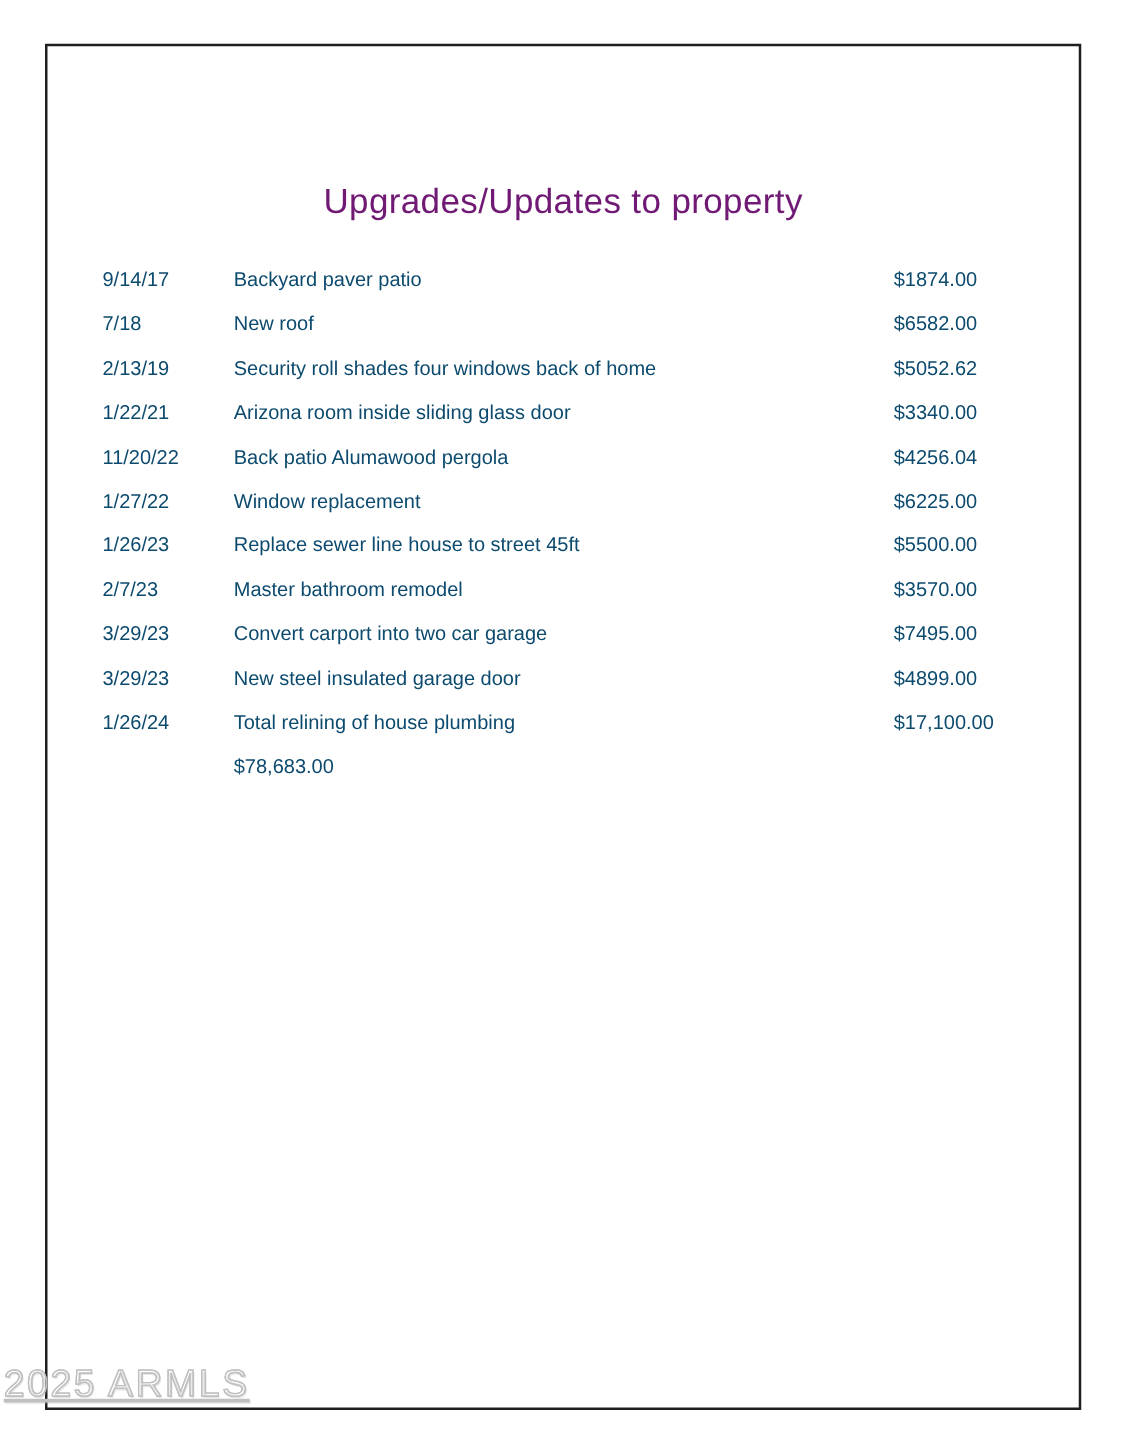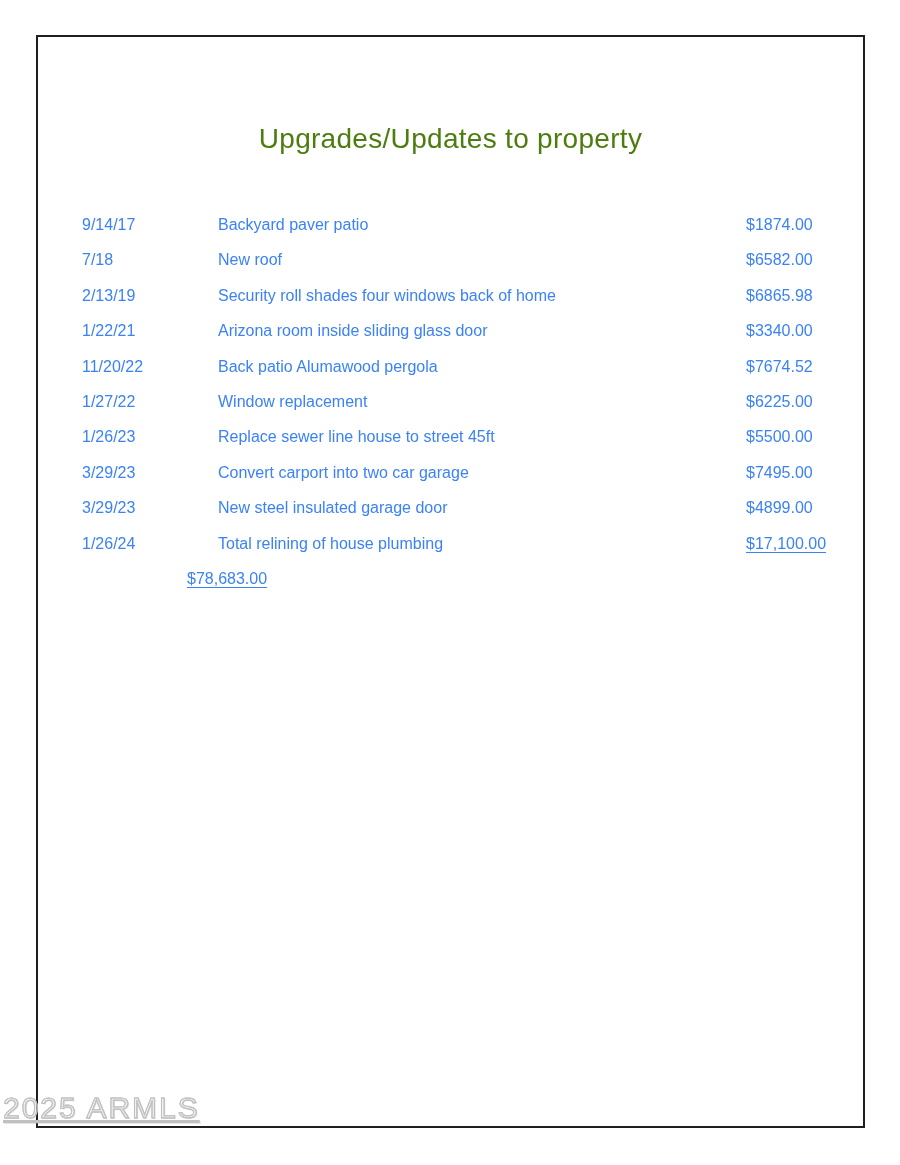--- a/index.html
+++ b/index.html
@@ -19,49 +19,48 @@
     left: 36px;
     top: 35px;
     width: 829px;
     height: 1093px;
     border: 2px solid #1f1f1f;
     box-sizing: border-box;
     background: #ffffff;
   }
   .title {
     position: absolute;
-    top: 86px;
+    top: 108px;
     left: 0;
     right: 0;
     margin: 0;
     text-align: center;
     font-size: 28px;
     font-weight: 400;
     letter-spacing: 0.3px;
-    color: #4d7c0f;
+    color: #701a75;
   }
   .rows {
     position: absolute;
     left: 44px;
     top: 170px;
     right: 8px;
   }
   .row {
     display: flex;
     height: 35.4px;
     line-height: 35.4px;
     font-size: 16px;
-    color: #3b82f6;
+    color: #0c4a6e;
     white-space: nowrap;
   }
   .date  { width: 105px; }
-  .desc  { width: 528px; margin-left: 31px; }
+  .desc  { width: 528px; }
   .amount { }
   .amount.u {
-    text-decoration: underline;
     text-underline-offset: 3px;
   }
   .watermark {
     position: absolute;
     left: 3px;
     top: 1091px;
     font-size: 30px;
     letter-spacing: 2px;
     white-space: nowrap;
     color: rgba(255,255,255,0.08);
@@ -86,47 +85,52 @@
   <div class="row">
     <span class="date">7/18</span>
     <span class="desc">New roof</span>
     <span class="amount">$6582.00</span>
   </div>
 
 
   <div class="row">
     <span class="date">2/13/19</span>
     <span class="desc">Security roll shades four windows back of home</span>
-    <span class="amount">$6865.98</span>
+    <span class="amount">$5052.62</span>
   </div>
 
   <div class="row">
     <span class="date">1/22/21</span>
     <span class="desc">Arizona room inside sliding glass door</span>
     <span class="amount">$3340.00</span>
   </div>
 
   <div class="row">
     <span class="date">11/20/22</span>
     <span class="desc">Back patio Alumawood pergola</span>
-    <span class="amount">$7674.52</span>
+    <span class="amount">$4256.04</span>
   </div>
 
   <div class="row">
     <span class="date">1/27/22</span>
     <span class="desc">Window replacement</span>
     <span class="amount">$6225.00</span>
   </div>
 
   <div class="row">
     <span class="date">1/26/23</span>
     <span class="desc">Replace sewer line house to street 45ft</span>
     <span class="amount">$5500.00</span>
   </div>
 
+  <div class="row">
+    <span class="date">2/7/23</span>
+    <span class="desc">Master bathroom remodel</span>
+    <span class="amount">$3570.00</span>
+  </div>
 
   <div class="row">
     <span class="date">3/29/23</span>
     <span class="desc">Convert carport into two car garage</span>
     <span class="amount">$7495.00</span>
   </div>
 
   <div class="row">
     <span class="date">3/29/23</span>
     <span class="desc">New steel insulated garage door</span>

